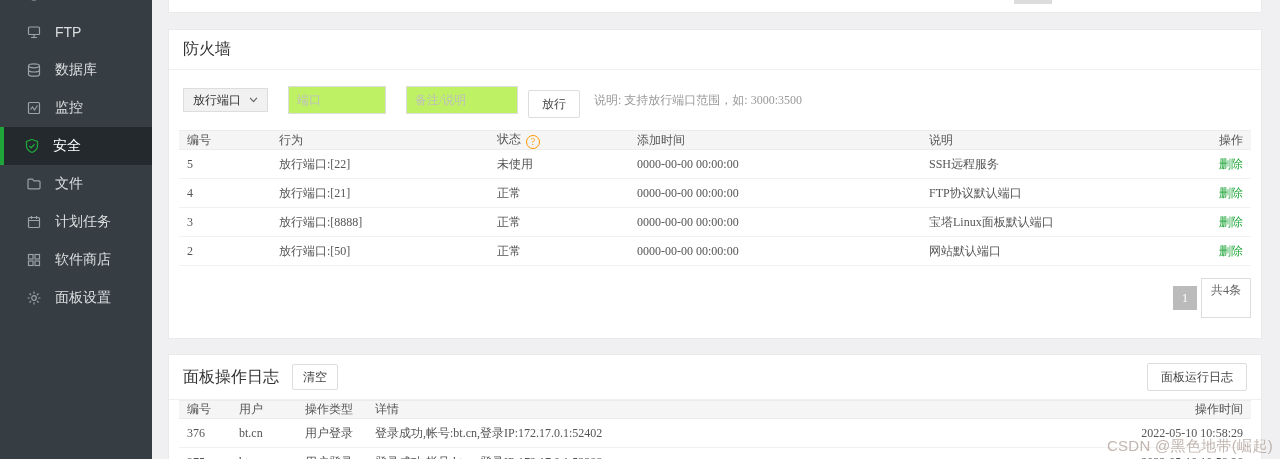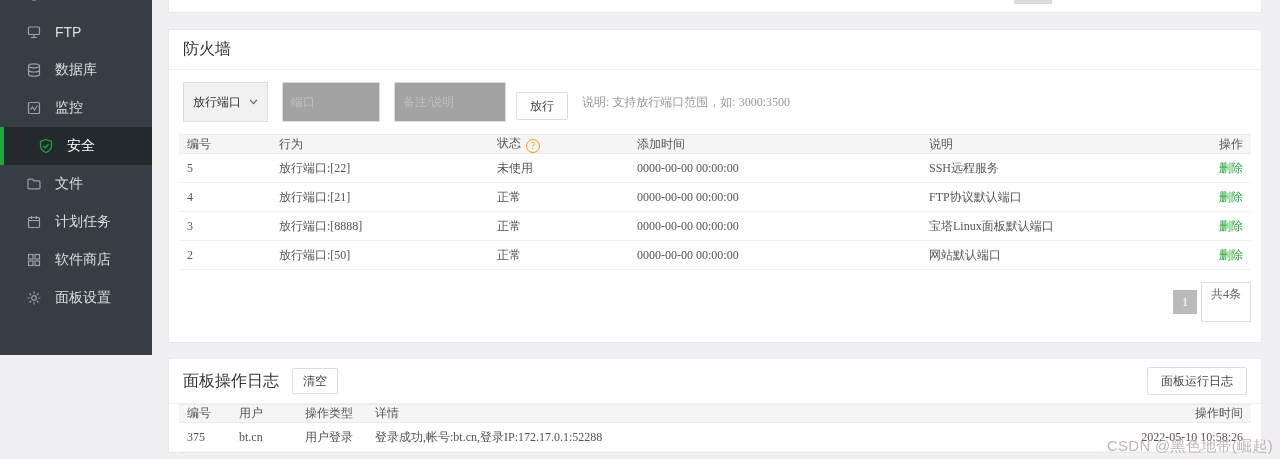--- a/index.html
+++ b/index.html
@@ -5,58 +5,58 @@
   * { box-sizing: border-box; margin: 0; padding: 0; }
   html,body { width:1280px; height:459px; overflow:hidden; }
   body {
     background:#f0f0f2;
     font-family:"Liberation Sans","DejaVu Sans",sans-serif;
     position:relative;
     color:#333;
   }
   
   .sidebar {
-    position:absolute; left:0; top:0; width:152px; height:355px;
+    position:absolute; left:0; top:0; width:152px; height:459px;
     background:#363e43; overflow:hidden; z-index:2;
   }
   .menu { margin-top:-25px; }
   .menu-item {
     height:38px; display:flex; align-items:center;
     padding-left:26px; color:#dcdfe1; font-size:14px; cursor:pointer;
   }
   .menu-item .icon { width:16px; height:16px; margin-right:13px; color:#9aa3a8; flex:0 0 16px; }
   .menu-item .icon svg { width:16px; height:16px; display:block; }
   .menu-item.active {
-    background:#24292d; border-left:4px solid #20a53a; padding-left:34px; color:#fff;
+    background:#24292d; border-left:4px solid #20a53a; padding-left:20px; color:#fff;
   }
   .menu-item.active .icon { color:#20a53a; }
   
   .main { margin-left:152px; padding:0 18px 0 16px; }
   .card {
     background:#fff; border:1px solid #eaeaea;font-family:Liberation Serif, serif;
   }
   .top-sliver { height:13px; border-top:none; position:relative; }
   .sliver-btn { position:absolute; top:0; left:845px; width:38px; height:4px; background:#dcdcdc; }
   .gap { height:16px; }
   .card-header {
     height:40px; display:flex; align-items:center;
     padding:0 14px; border-bottom:1px solid #f0f0f0;
   }
   .card-title { font-size:16px; color:#333; }
   
   .toolbar { display:flex; align-items:center; padding:12px 14px; }
   .select-box {
-    height:40px; border:1px solid #ddd; background:#f1f1f1;
+    height:24px; border:1px solid #ddd; background:#f1f1f1;
     display:flex; align-items:center; gap:8px; padding:0 9px;
     font-size:12px; color:#333; cursor:pointer;
   }
   .select-box .chev { width:9px; height:6px; display:block; }
   .tb-input {
-    height:40px; border:1px solid #ddd; background:#a3a3a3;
-    font-size:12px; padding:0 8px; margin-left:14px; outline:none;
+    height:28px; border:1px solid #ddd; background:#bef264;
+    font-size:12px; padding:0 8px; margin-left:20px; outline:none;
     font-family:inherit; color:#333;
   }
   .tb-input::placeholder { color:#bfbfbf; }
   .input-port { width:98px; }
   .input-remark { width:112px; }
   .btn {
     height:28px; border:1px solid #ddd; background:#fff; border-radius:2px;
     font-size:12px; color:#444; padding:0 13px; cursor:pointer; font-family:inherit;
   }
   .btn-submit { margin-left:10px;margin-top:8px; }
@@ -318,20 +318,27 @@
           <tr>
             <th>编号</th>
             <th>用户</th>
             <th>操作类型</th>
             <th>详情</th>
             <th class="right">操作时间</th>
           </tr>
         </thead>
         <tbody>
           <tr>
+            <td>376</td>
+            <td>bt.cn</td>
+            <td>用户登录</td>
+            <td>登录成功,帐号:bt.cn,登录IP:172.17.0.1:52402</td>
+            <td class="right">2022-05-10 10:58:29</td>
+          </tr>
+          <tr>
             <td>375</td>
             <td>bt.cn</td>
             <td>用户登录</td>
             <td>登录成功,帐号:bt.cn,登录IP:172.17.0.1:52288</td>
             <td class="right">2022-05-10 10:58:26</td>
           </tr>
         </tbody>
       </table>
     </div>
   </div>

